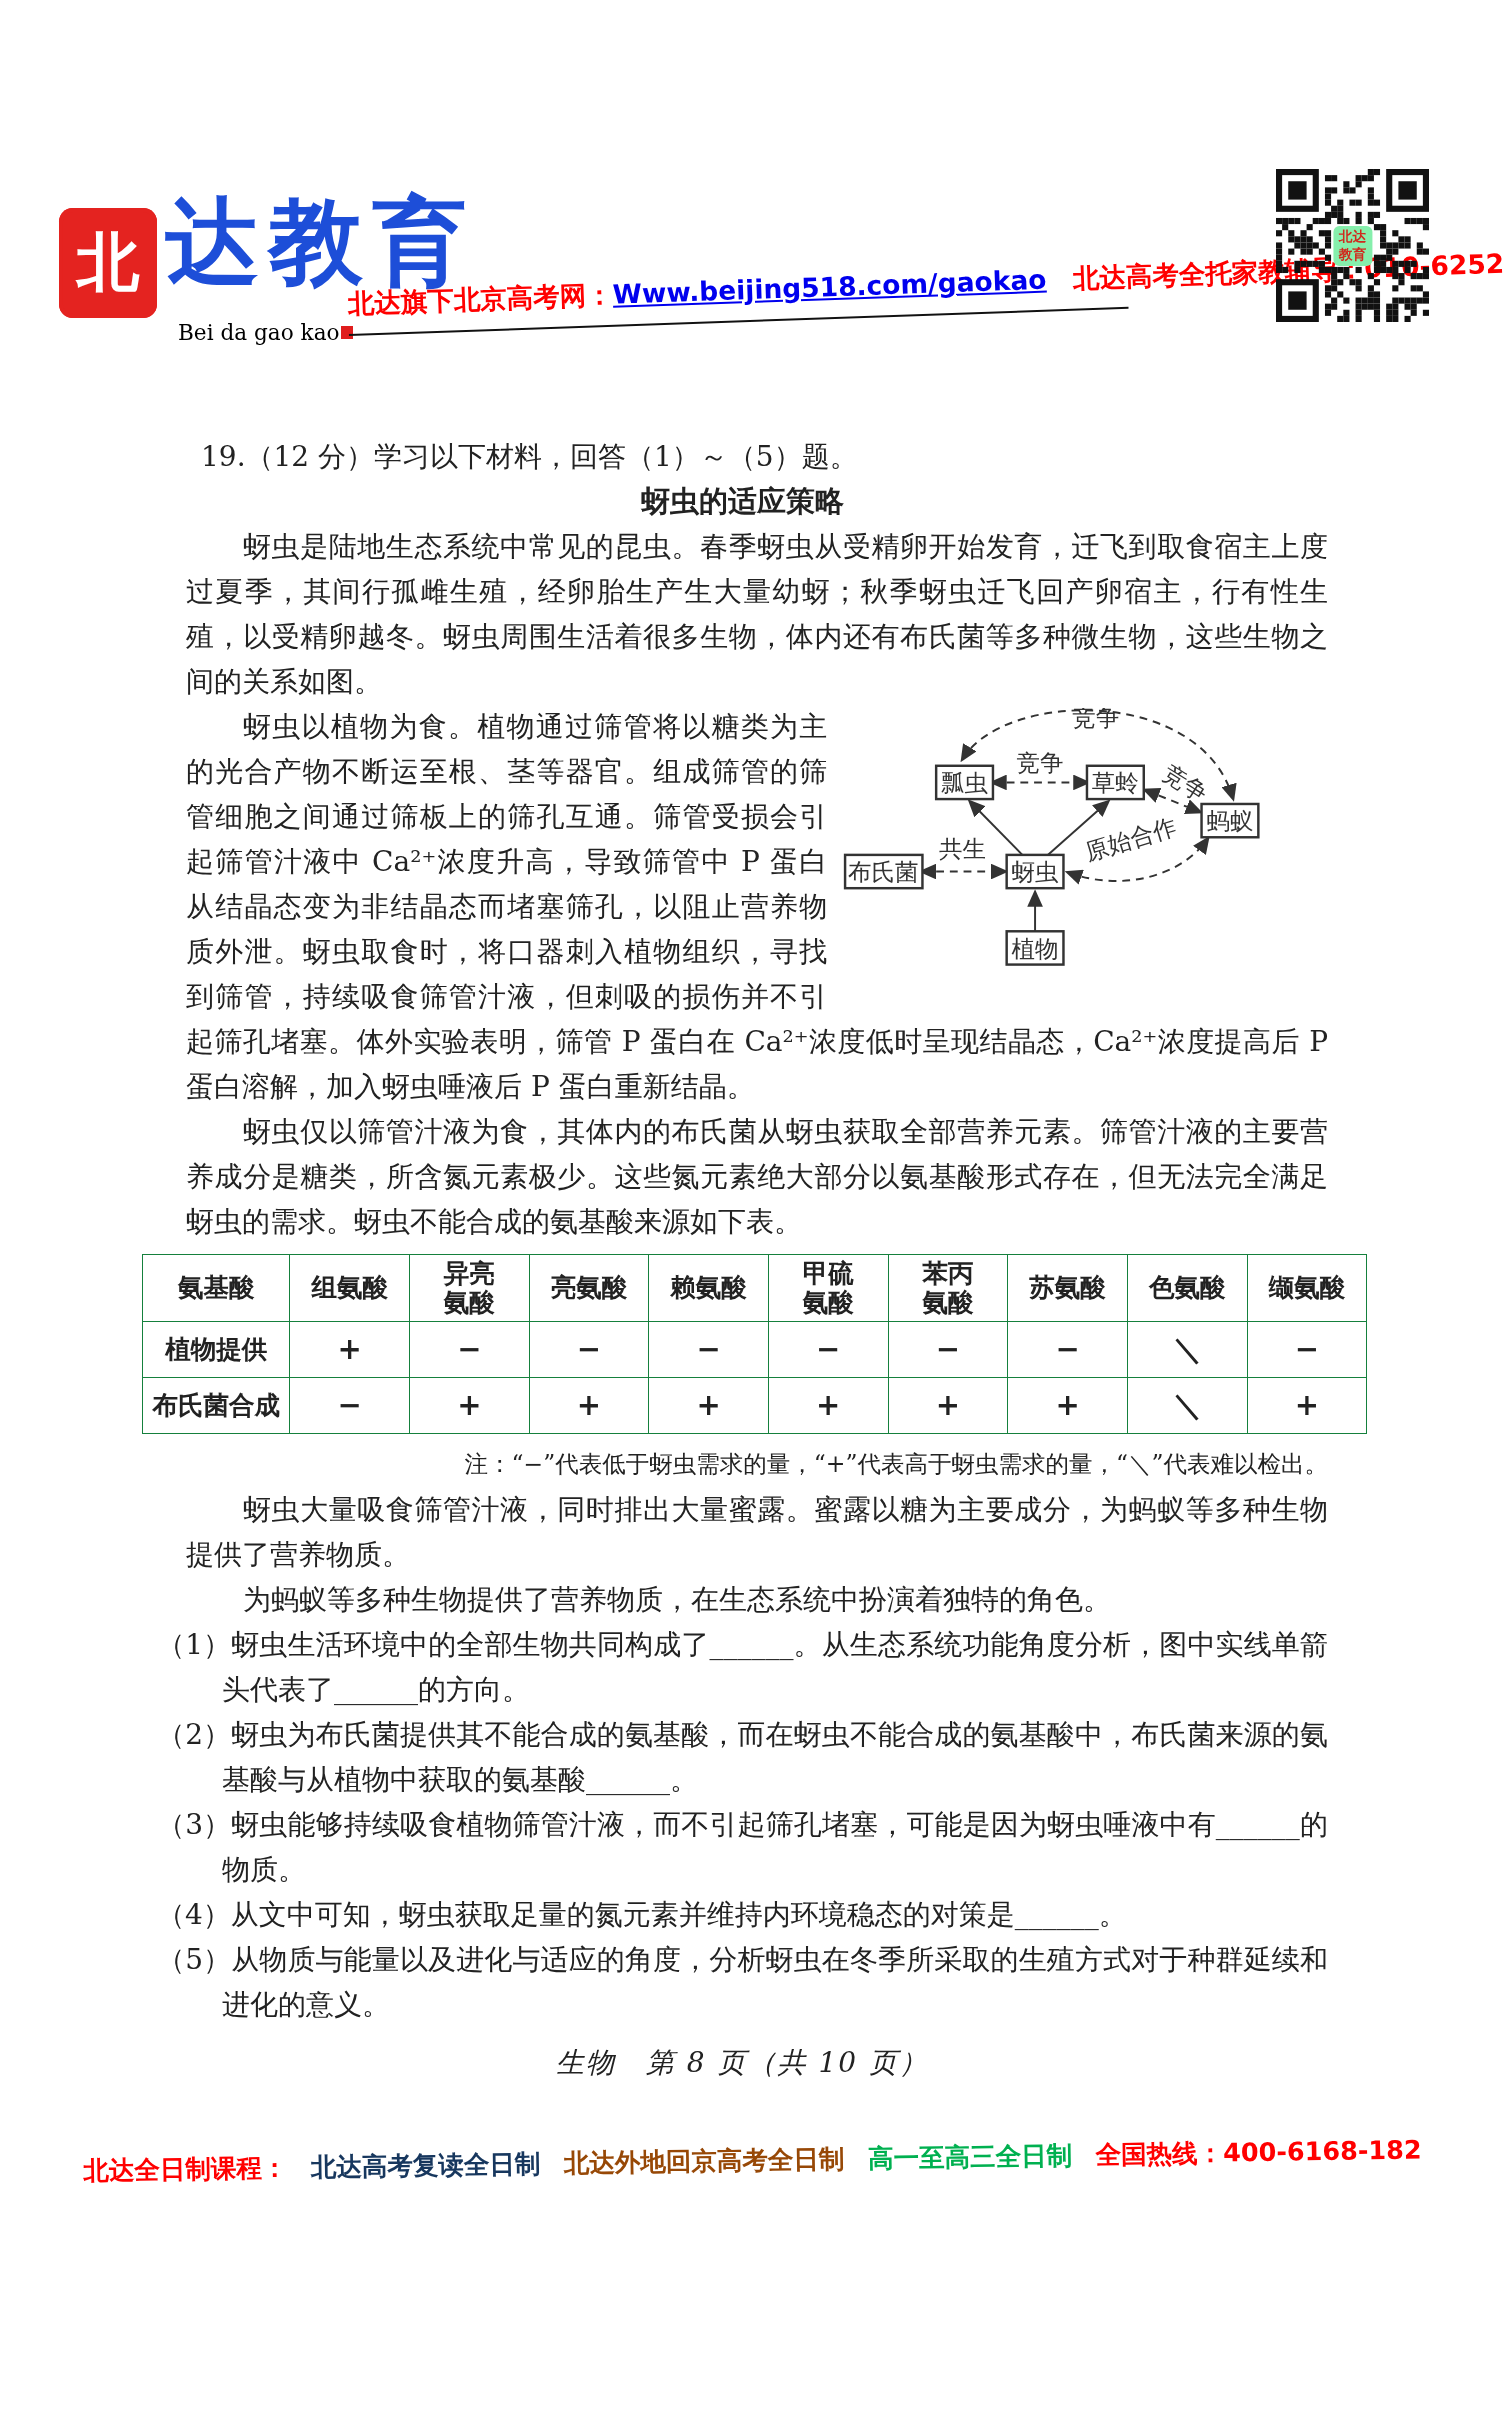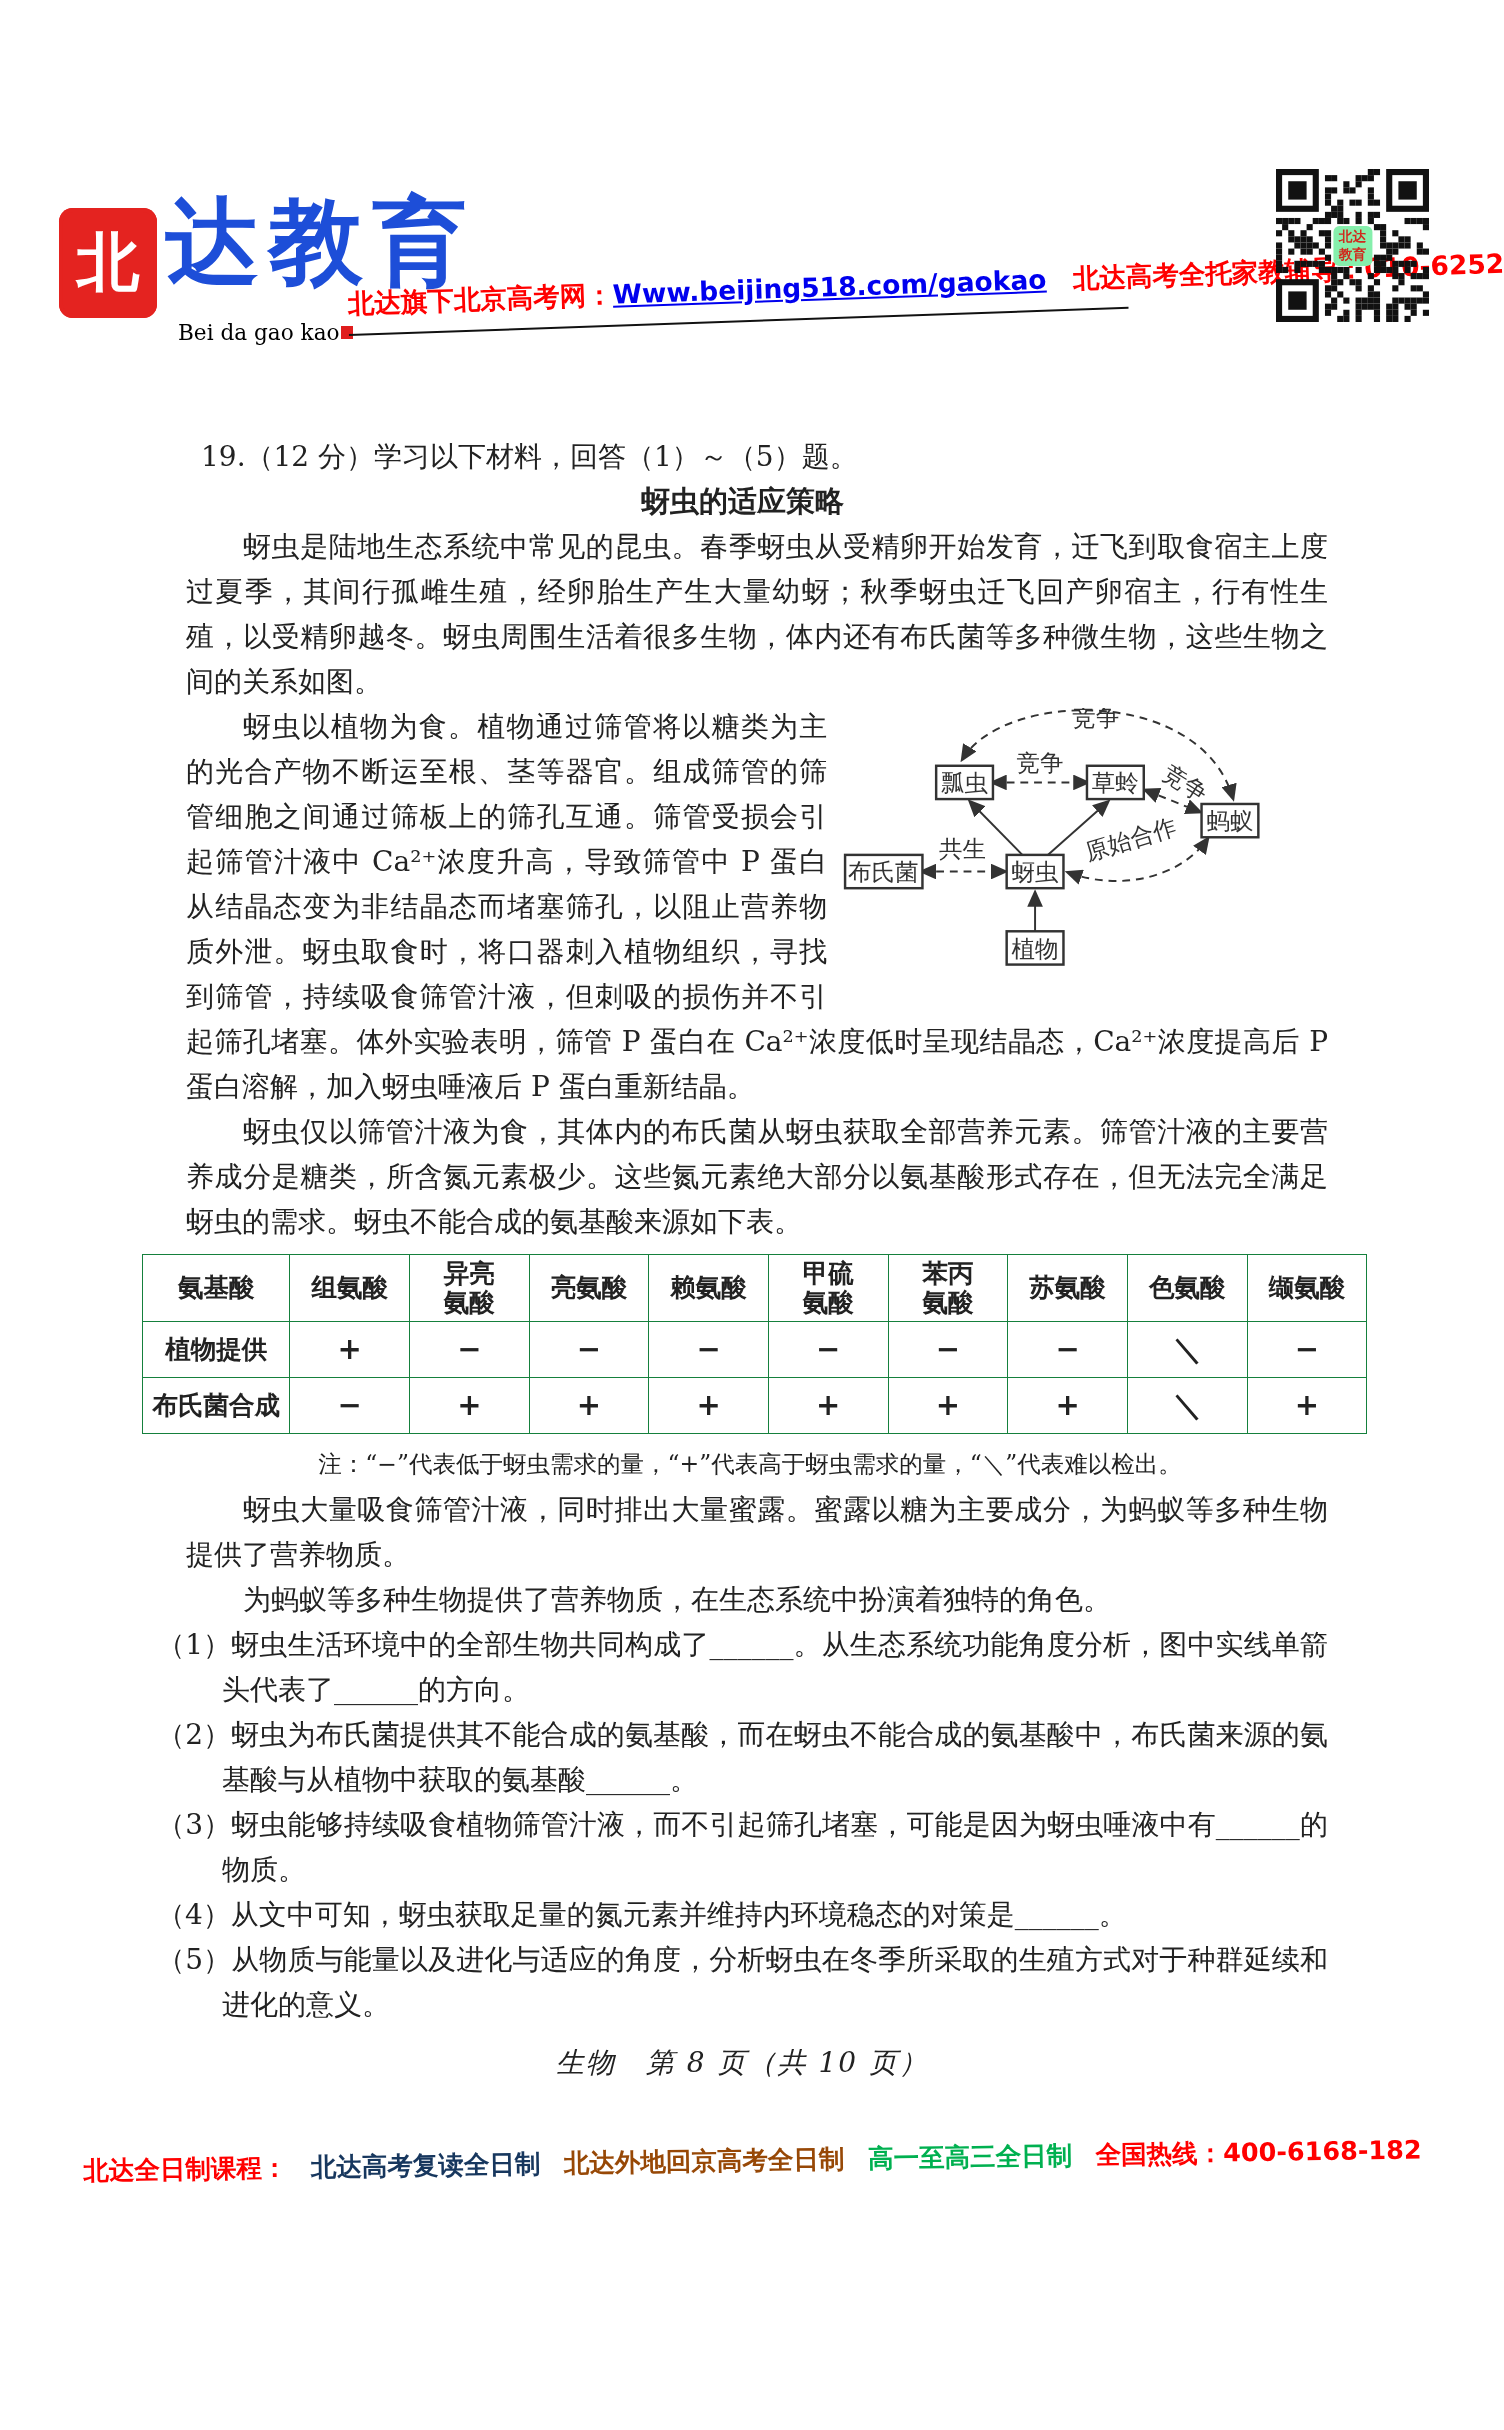--- a/index.html
+++ b/index.html
@@ -42,21 +42,21 @@
 
   
   table.amino{border-collapse:collapse;margin:9.8px 0 7.8px -14.7px;width:1225px;table-layout:fixed;
               font-size:25.5px;text-align:center;}
   table.amino th,table.amino td{border:1px solid #15803d;padding:3.9px 2px;}
   table.amino th{font-weight:600;white-space:pre-line;height:57px;line-height:1.15;}
   table.amino td{height:47px;font-size:29px;font-weight:bold;}
   table.amino td.rowlabel{font-size:25.5px;font-weight:600;}
   table.amino col.first{width:147px;}
 
-  .note{font-size:23.5px;margin-left:15px;text-align:center;}
+  .note{font-size:23.5px;margin-left:15px;text-align:right;}
 
   .subq{margin:0;padding-left:65px;text-indent:-65px;}
   .page-footer{text-align:center;margin-top:13.7px;font-size:28px;letter-spacing:2px;font-style:italic;}
 
   
   .banner{position:absolute;left:0;top:2143px;width:1505px;text-align:center;
           transform:rotate(-0.9deg);font-family:"DejaVu Sans","Liberation Sans",sans-serif;
           font-size:25.5px;font-weight:bold;white-space:nowrap;}
   .banner span{margin:0 11.8px;}
 </style>

